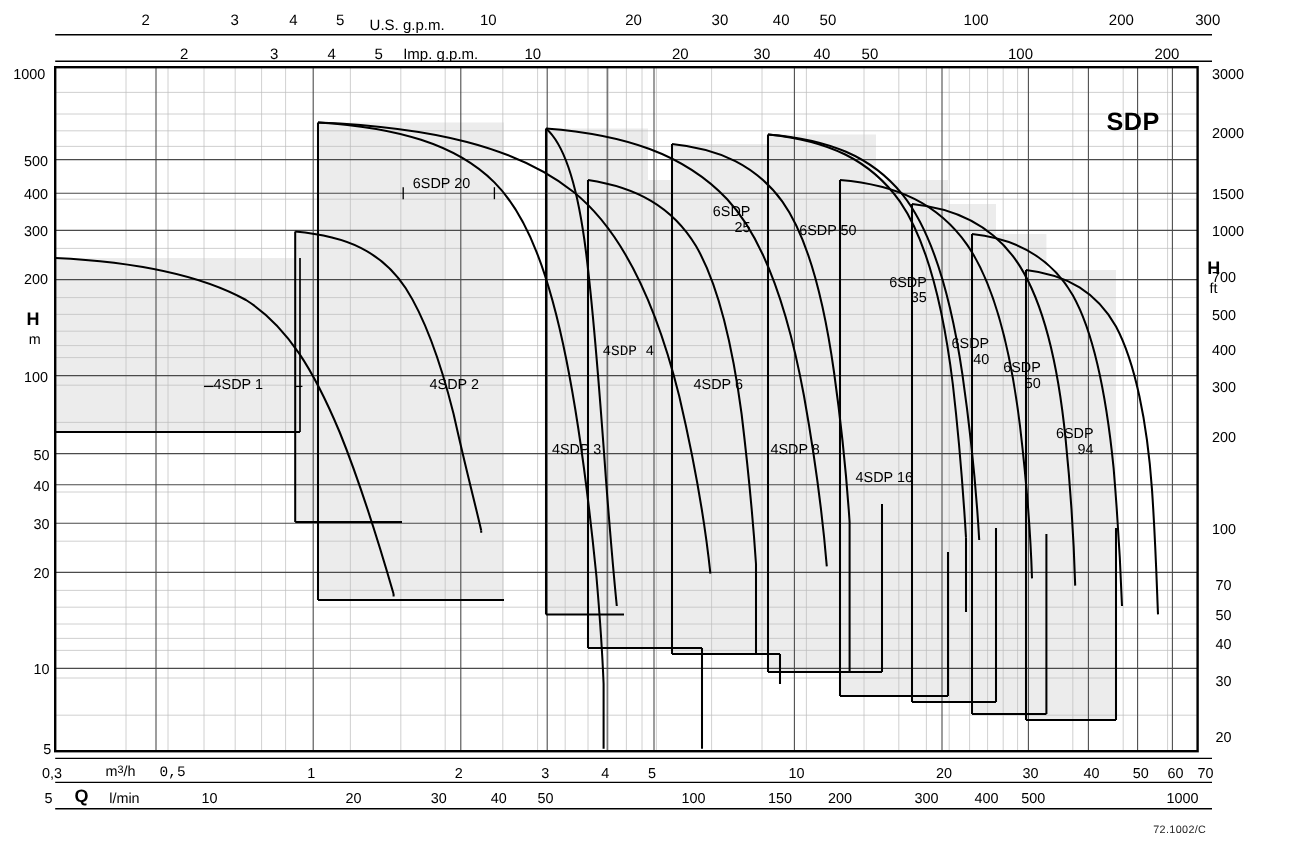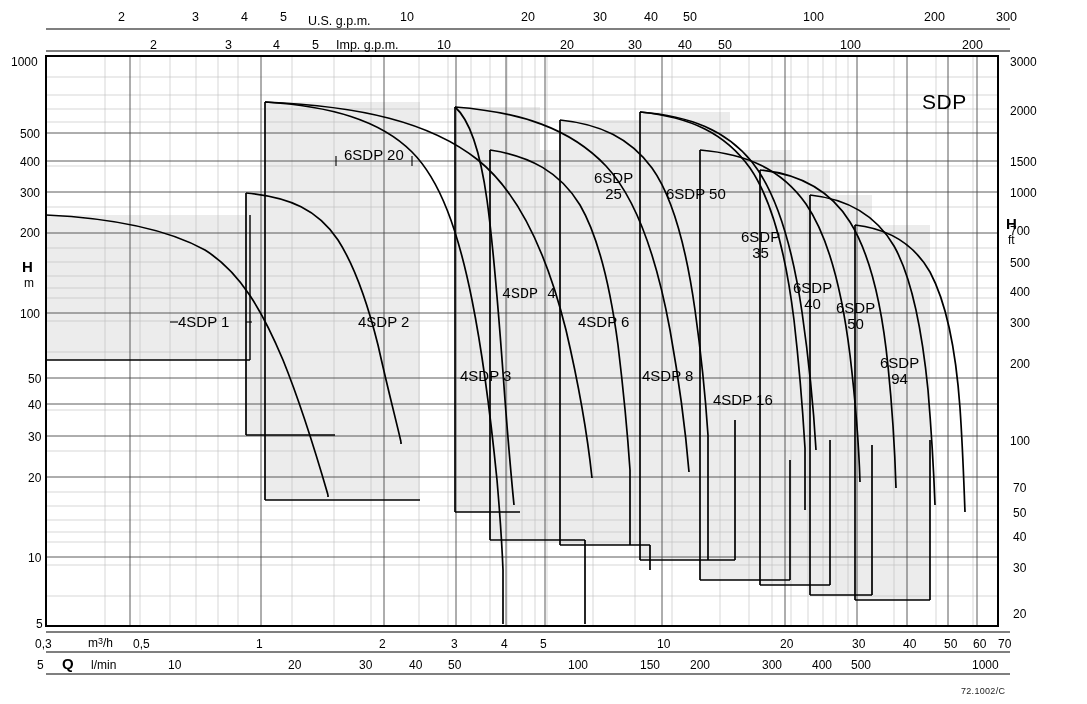--- a/index.html
+++ b/index.html
@@ -2,22 +2,22 @@
 <html><head>
 <meta charset="utf-8">
 <style>
   html,body{margin:0;padding:0;background:#fff;}
   body{width:1087px;height:704px;font-family:"Liberation Sans",sans-serif;position:relative;overflow:hidden;}
   #stage{position:absolute;left:0;top:0;width:1087px;height:704px;}
   .abs{position:absolute;}
   .lbl{font-size:12px;color:#000;white-space:nowrap;}
   .lbl-b{font-weight:bold;}
   .axtop{font-size:12.5px;}
-  .curvelabel{font-size:15px;color:#000;white-space:nowrap;text-align:center;line-height:1.05;}
-  .bigtitle{font-size:21px;font-weight:normal;letter-spacing:0.5px;}
+  .curvelabel{font-size:12px;color:#000;white-space:nowrap;text-align:right;line-height:1.05;}
+  .bigtitle{font-size:21px;font-weight:bold;letter-spacing:0.5px;}
   .hm{font-weight:bold;font-size:15px;}
   .hsub{font-size:12px;}
   .code{font-size:9px;color:#222;letter-spacing:0.3px;}
   svg{display:block;}
   .plotframe{position:absolute;left:0;top:0;}
 </style>
 </head>
 <body>
 
 <div id="stage">
@@ -79,21 +79,21 @@
   <div class="abs lbl" style="left:1013px;top:506px;">50</div>
   <div class="abs lbl" style="left:1013px;top:530px;">40</div>
   <div class="abs lbl" style="left:1013px;top:561px;">30</div>
   <div class="abs lbl" style="left:1013px;top:607px;">20</div>
 
   <div class="abs hm" style="left:1006px;top:215px;">H</div>
   <div class="abs hsub" style="left:1008px;top:233px;">ft</div>
 
   <div class="abs lbl" style="left:88px;top:636px;">m<span style="font-size:9px;vertical-align:top;">3</span>/h</div>
   <div class="abs lbl" style="left:35px;top:637px;">0,3</div>
-  <div class="abs lbl" style="left:133px;top:637px;">0,5</div>
+  <div class="abs lbl" style="left:133px;top:637px;font-family:Liberation Mono, monospace;">0,5</div>
   <div class="abs lbl" style="left:256px;top:637px;">1</div>
   <div class="abs lbl" style="left:379px;top:637px;">2</div>
   <div class="abs lbl" style="left:451px;top:637px;">3</div>
   <div class="abs lbl" style="left:501px;top:637px;">4</div>
   <div class="abs lbl" style="left:540px;top:637px;">5</div>
   <div class="abs lbl" style="left:657px;top:637px;">10</div>
   <div class="abs lbl" style="left:780px;top:637px;">20</div>
   <div class="abs lbl" style="left:852px;top:637px;">30</div>
   <div class="abs lbl" style="left:903px;top:637px;">40</div>
   <div class="abs lbl" style="left:944px;top:637px;">50</div>

